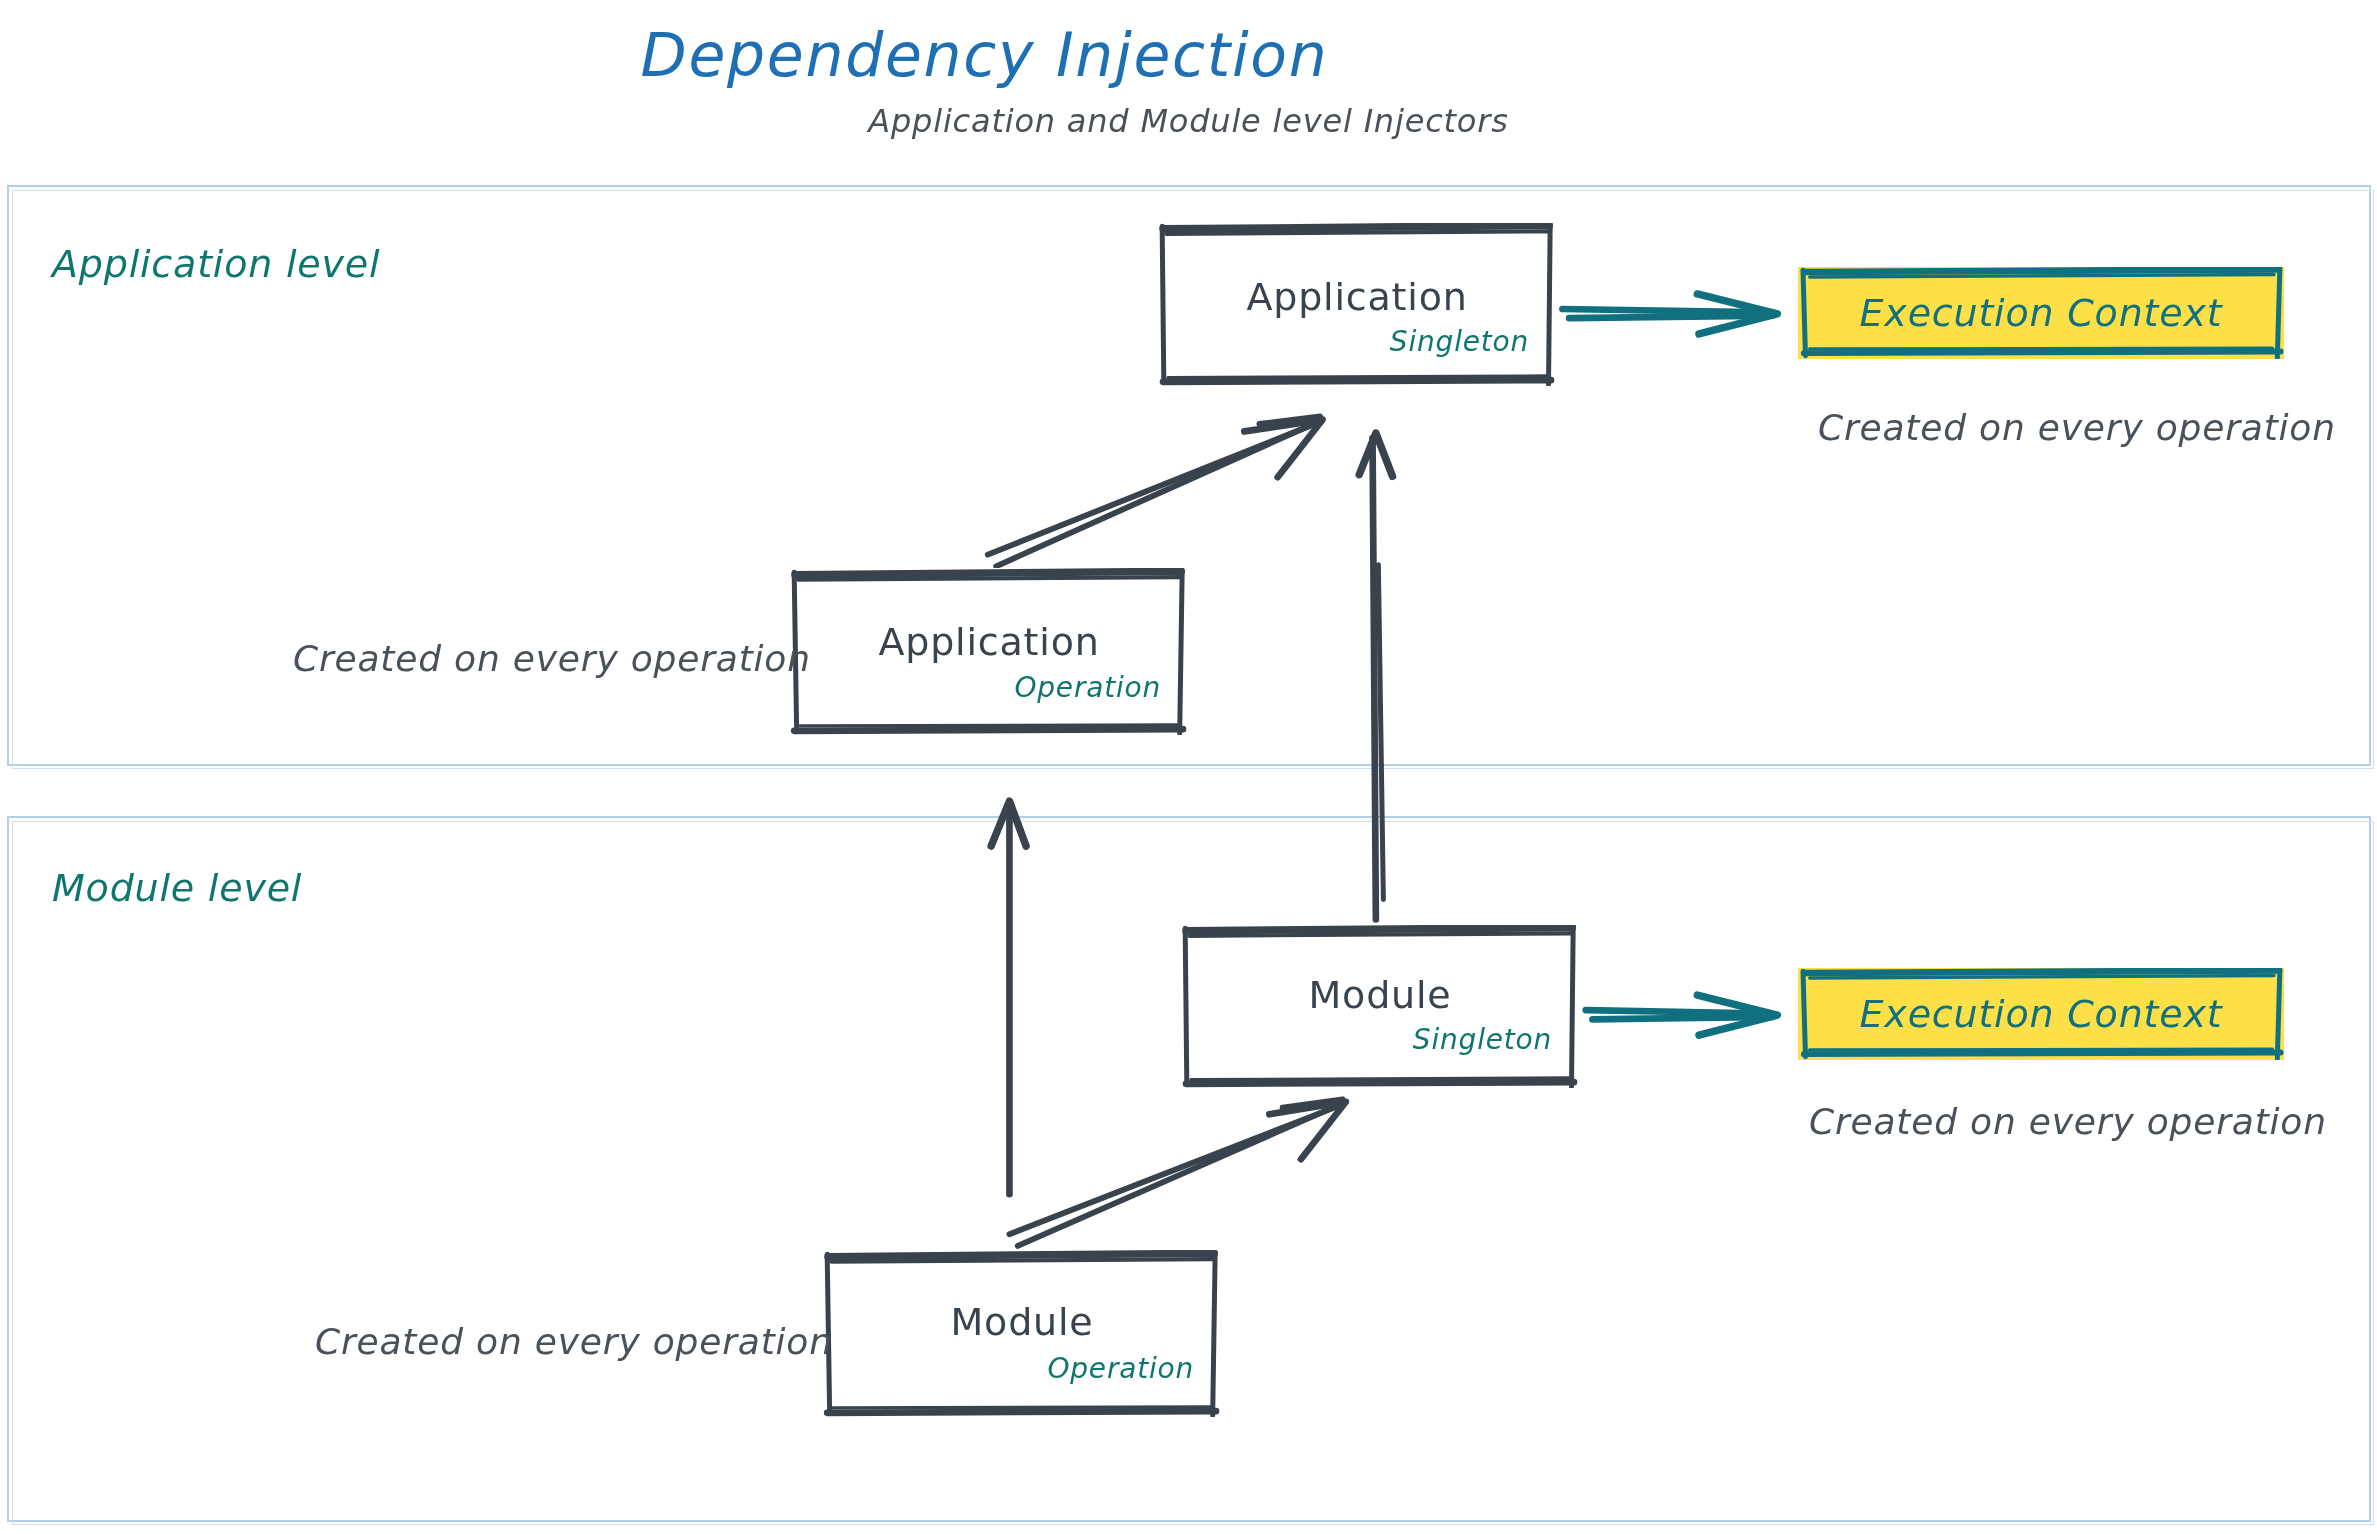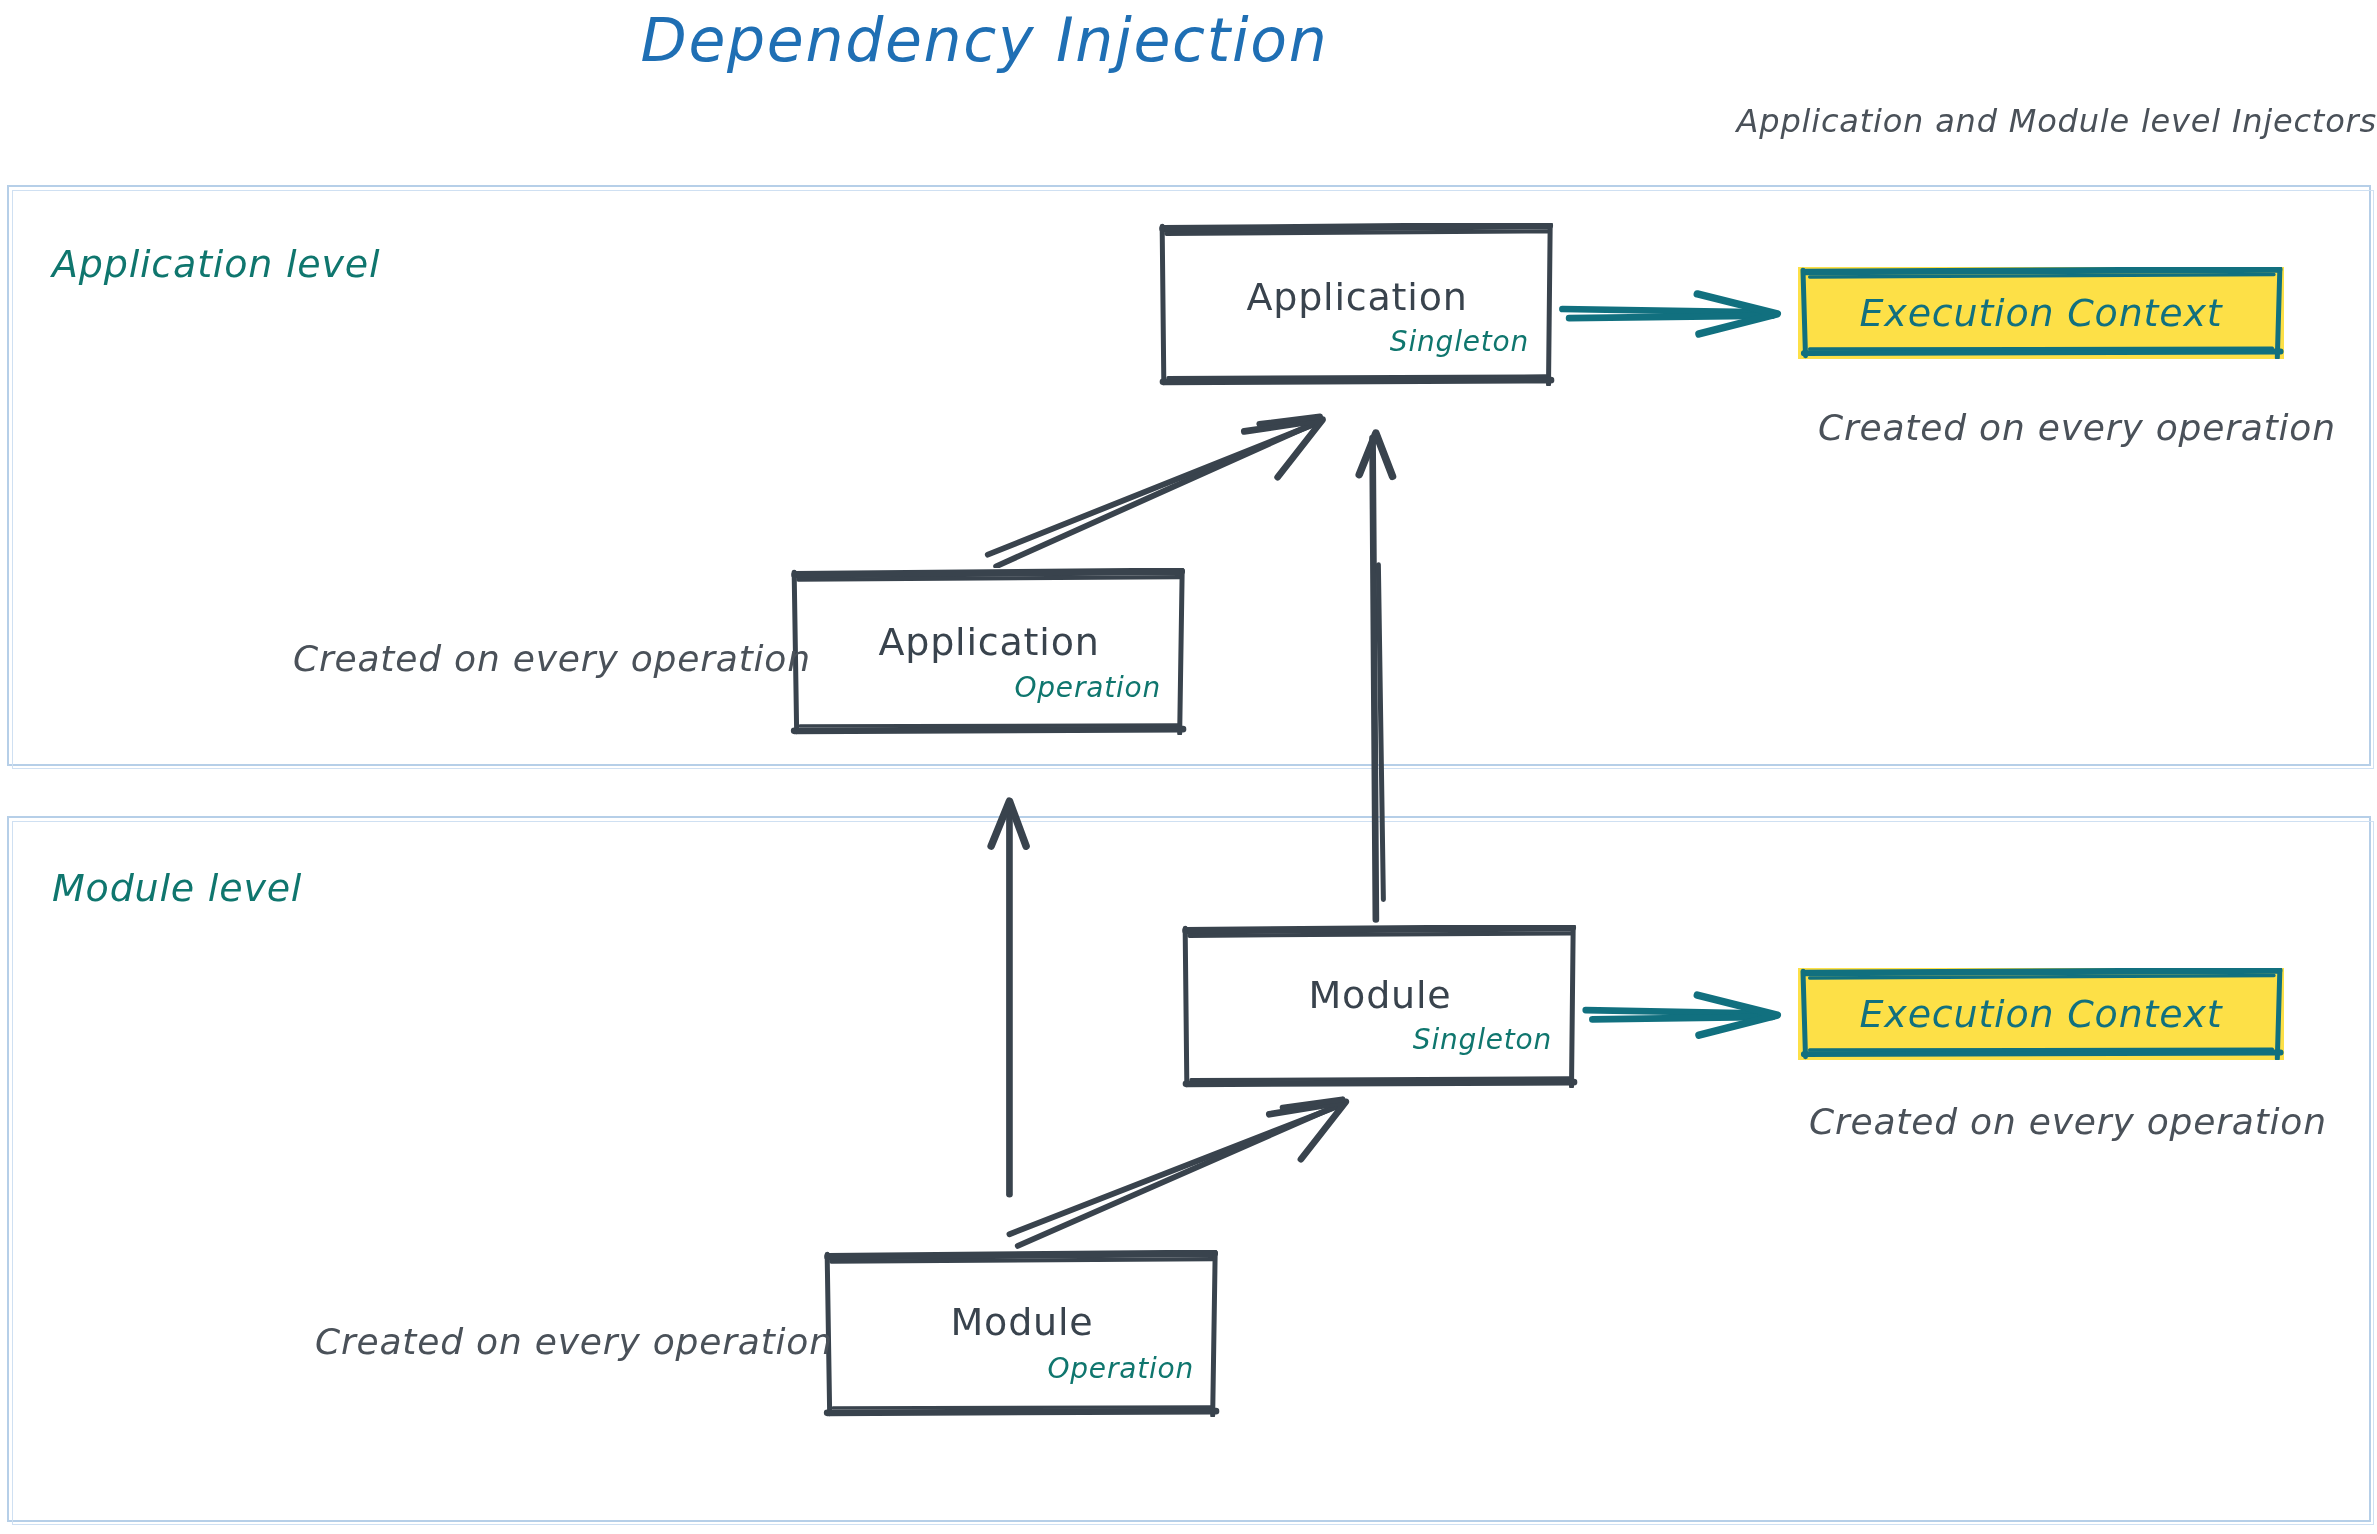--- a/index.html
+++ b/index.html
@@ -12,35 +12,35 @@
     position: relative;
     width: 2377px;
     height: 1534px;
     background: #ffffff;
     overflow: hidden;
   }
 
   
   #title {
     position: absolute;
-    left: 0; top: 5px;
+    left: 0; top: 20px;
     width: 1969px;
     text-align: center;
     font-family: "DejaVu Sans", sans-serif;
     font-size: 60px;
     font-weight: 400;
     letter-spacing: 1.7px;
     color: #1f6fb4;
     font-style: italic;
   }
   #subtitle {
     position: absolute;
     left: 0; top: 102px;
     width: 2377px;
-    text-align: right;
+    text-align: center;
     font-size: 32px;
     color: #4a5159;
     font-style: italic;
     letter-spacing: 0.8px;
   }
 
   
   .level-box {
     position: absolute;
     border: 2.5px solid #b6cfe8;

